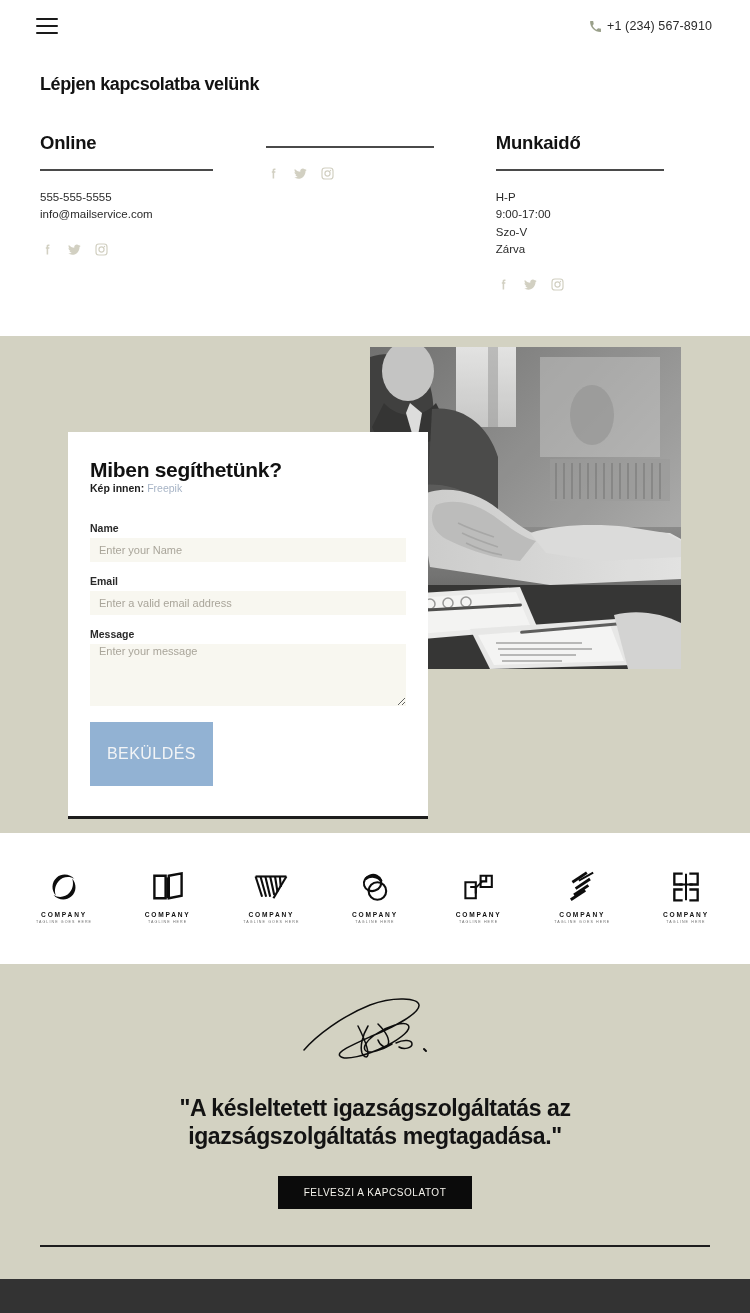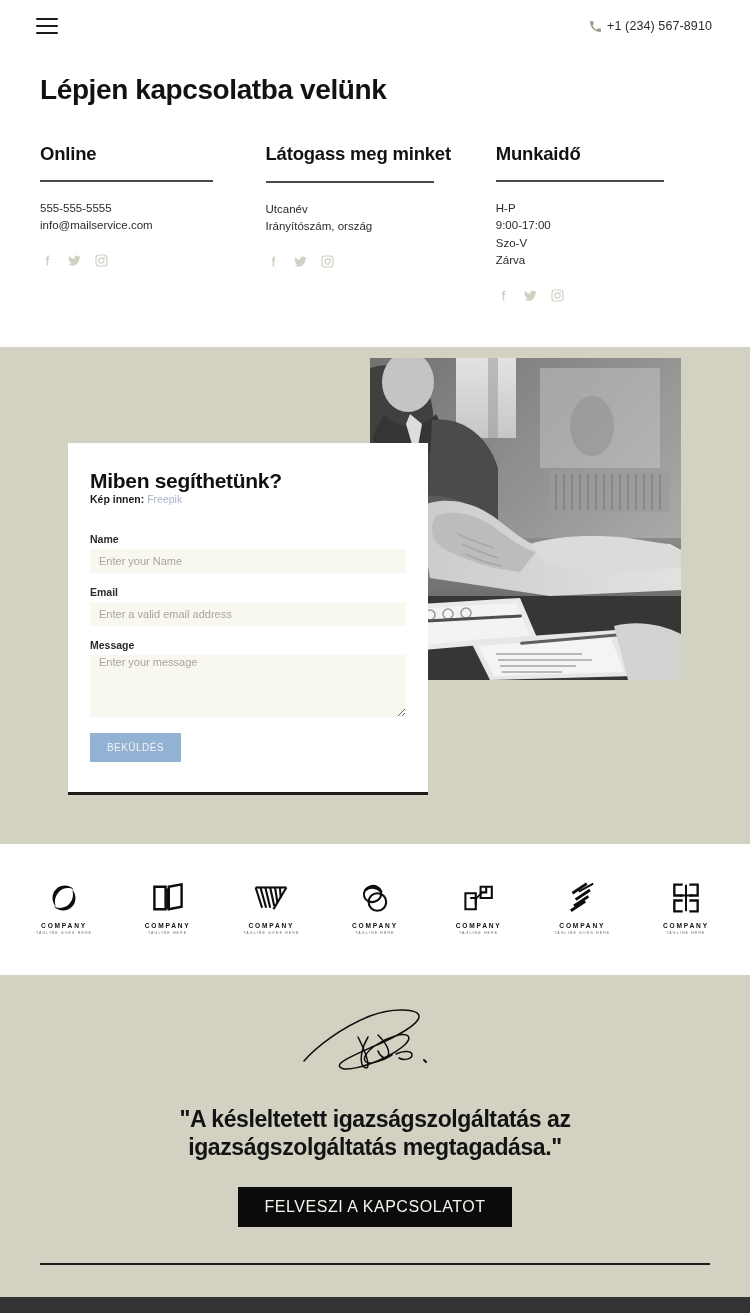--- a/index.html
+++ b/index.html
@@ -29,21 +29,21 @@
   }
   .burger span { display: block; height: 2px; width: 100%; background: #1a1a1a; border-radius: 1px; }
 
   .phone-block { display: flex; align-items: flex-start; gap: 5px; }
   .phone-icon { width: 13px; height: 13px; display: block; color: #9aa08a; }
   .phone-text { font-size: 12.5px; color: #2b2b2b; letter-spacing: .1px; }
 
   
   .page-title-wrap { padding: 22px 36px 0 40px; }
   .page-title {
-    font-size: 28px;
+    font-size: 18px;
     font-weight: 700;
     letter-spacing: -0.4px;
     color: #121212;
   }
 
   
   .contact-section {
     background: #ffffff;
     padding: 36px 36px 44px 40px;
     display: flex;
@@ -132,23 +132,23 @@
   .field-input { height: 24px; }
   .field-textarea { height: 62px; resize: vertical; line-height: 1.4; }
   .field-input::placeholder, .field-textarea::placeholder { color: #a9a59a; }
 
   .submit-btn {
     margin-top: 5px;
     background: #92b2d3;
     border: none;
     color: #f2f4f6;
     font-family: "Liberation Sans", sans-serif;
-    font-size: 10px;
+    font-size: 16px;
     letter-spacing: .45px;
-    padding: 9px 17px;
+    padding: 23px 17px;
     cursor: pointer;
   }
 
   
   .logos-strip {
     background: #ffffff;
     padding: 36px 22px 40px 22px;
     display: flex;
     justify-content: space-between;
     align-items: flex-end;
@@ -186,21 +186,21 @@
     margin-top: 26px;
     padding: 0 35px;
   }
   .cta-btn {
     display: inline-block;
     margin-top: 26px;
     background: #0b0b0b;
     color: #f5f3ec;
     border: none;
     font-family: "Liberation Sans", sans-serif;
-    font-size: 16px;
+    font-size: 10px;
     letter-spacing: .55px;
     padding: 11px 26px;
     cursor: pointer;
   }
   .quote-rule {
     height: 1.6px;
     background: #1d1d1d;
     margin: 36px 0 0 0;
   }
   .quote-spacer { height: 32px; }
@@ -263,26 +263,21 @@
           <svg viewBox="0 0 24 24" fill="none" stroke="currentColor" stroke-width="1.9" width="15" height="15">
               <rect x="3.2" y="3.2" width="17.6" height="17.6" rx="4.6"></rect>
               <circle cx="12" cy="12" r="4.1"></circle>
               <circle cx="16.8" cy="7.2" r="1.1" fill="currentColor" stroke="none"></circle>
             </svg>
         </span>
       </div>
     </div>
 
     <div class="contact-col">
-      <div class="col-title">Látogass meg minket</div>
       <div class="col-rule"></div>
-      <div class="col-lines">
-        <div>Utcanév</div>
-        <div>Irányítószám, ország</div>
-      </div>
       <div class="social-row">
         <span class="social-icon">
           <svg viewBox="0 0 24 24" fill="currentColor" width="15" height="15">
               <path d="M15.1 8.5h-2V7.2c0-.6.4-.8.7-.8h1.3V4.1h-1.9c-2.1 0-2.6 1.6-2.6 2.6v1.8H9.3v2.4h1.3V20h2.5v-9.1h1.8l.2-2.4z"></path>
             </svg>
         </span>
         <span class="social-icon">
           <svg viewBox="0 0 24 24" fill="currentColor" width="15" height="15">
               <path d="M22 5.9c-.7.3-1.5.5-2.4.6.8-.5 1.5-1.3 1.8-2.3-.8.5-1.7.8-2.6 1-.8-.8-1.9-1.3-3-1.3-2.3 0-4.2 1.9-4.2 4.2 0 .3 0 .6.1 1C8.3 8.9 5.1 7.2 3 4.6c-.4.6-.6 1.3-.6 2.1 0 1.5.7 2.7 1.9 3.5-.7 0-1.3-.2-1.9-.5 0 2 1.4 3.7 3.3 4.1-.3.1-.7.1-1.1.1-.3 0-.5 0-.8-.1.5 1.7 2.1 2.9 3.9 2.9-1.4 1.1-3.2 1.8-5.2 1.8H2c1.8 1.2 4 1.8 6.3 1.8 7.5 0 11.7-6.3 11.7-11.7v-.5c.8-.6 1.5-1.3 2-2.2z"></path>
             </svg>

